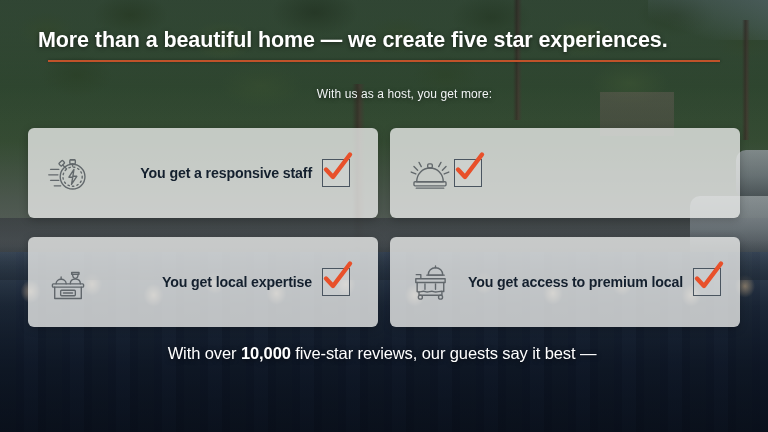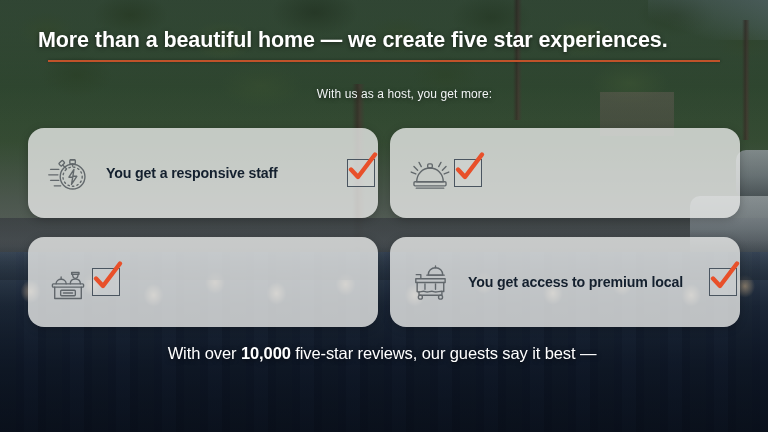--- a/index.html
+++ b/index.html
@@ -161,26 +161,27 @@
     width: 712px;
     display: grid;
     grid-template-columns: 350px 350px;
     grid-template-rows: 90px 90px;
     column-gap: 12px;
     row-gap: 19px;
   }
   .card {
     position: relative;
     background: rgba(233,234,232,.80);
-    border-radius: 16px;
+    border-radius: 6px;
     display: flex;
     align-items: center;
-    padding: 0 3px 0 16px;
+    padding: 0 28px 0 16px;
     box-shadow: 0 2px 8px rgba(0,0,0,.22);
     overflow: hidden;
+    text-align: right;
   }
   .card-icon {
     flex: 0 0 auto;
     width: 48px;
     height: 48px;
     display: flex;
     align-items: center;
     justify-content: center;
     opacity: .72;
   }
@@ -311,20 +312,21 @@
             <path d="M29 15.5 c0 3 1 4.5 3 4.5 s3-1.5 3-4.5"></path>
             <path d="M26.5 26 c0-3.2 2.4-5.2 5.5-5.2 s5.5 2 5.5 5.2"></path>
             <path d="M11 26 c0-3 2.6-5 5.5-5 s5.5 2 5.5 5"></path>
             <line x1="16.5" y1="18.5" x2="16.5" y2="21"></line>
             <rect x="7" y="26" width="34" height="3.6" rx="1"></rect>
             <path d="M9.5 29.6 v12.4 h29 V29.6"></path>
             <rect x="16" y="33" width="16" height="6" rx="1"></rect>
             <line x1="19" y1="36" x2="29" y2="36"></line>
           </svg>
         </div>
+        <div class="card-label">You get local expertise</div>
         <div class="check-box">
           <svg viewBox="0 0 34 34">
             <path d="M6 17.5 L13 25 L30 2.5" fill="none" stroke="#e8502a" stroke-width="4.4" stroke-linecap="round" stroke-linejoin="round"></path>
           </svg>
         </div>
       </div>
 
       <div class="card">
         <div class="card-icon">
           <svg viewBox="0 0 48 48" width="44" height="44" fill="none" stroke="#3c4349" stroke-width="1.5" stroke-linecap="round" stroke-linejoin="round">

